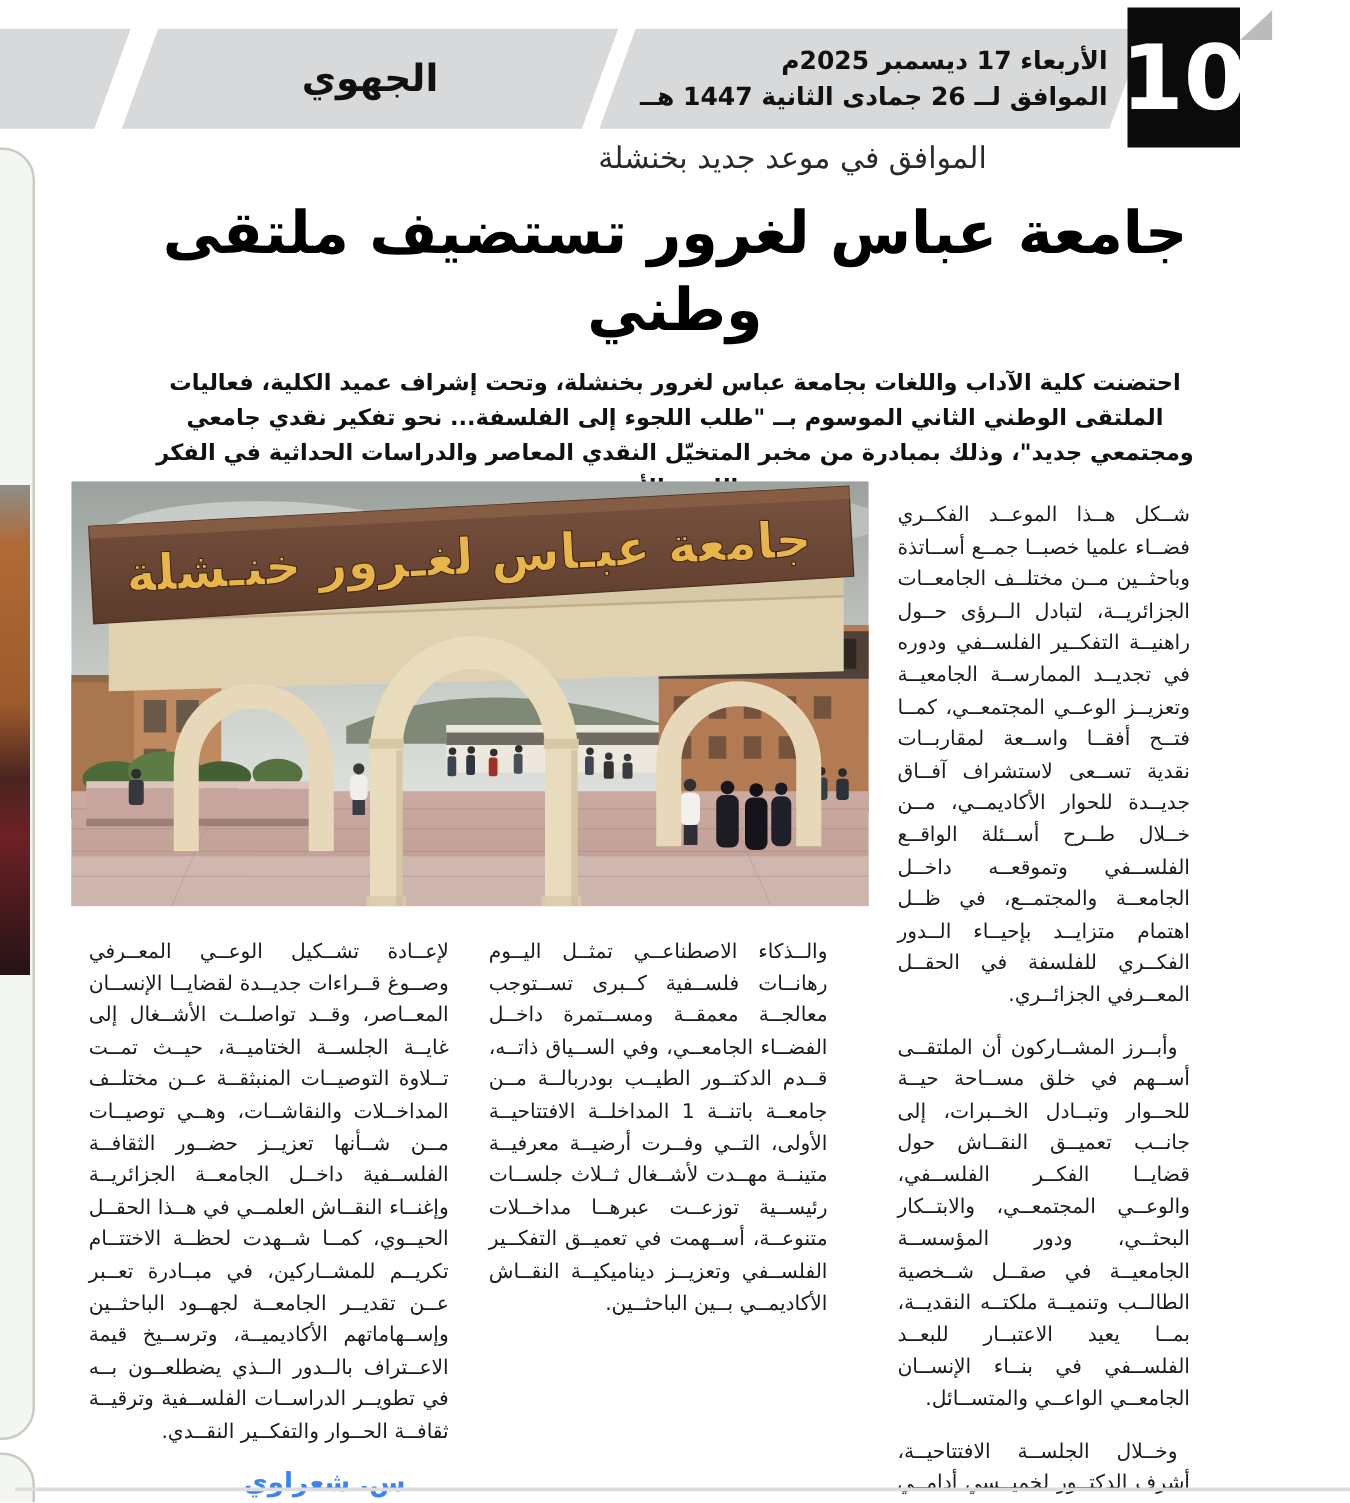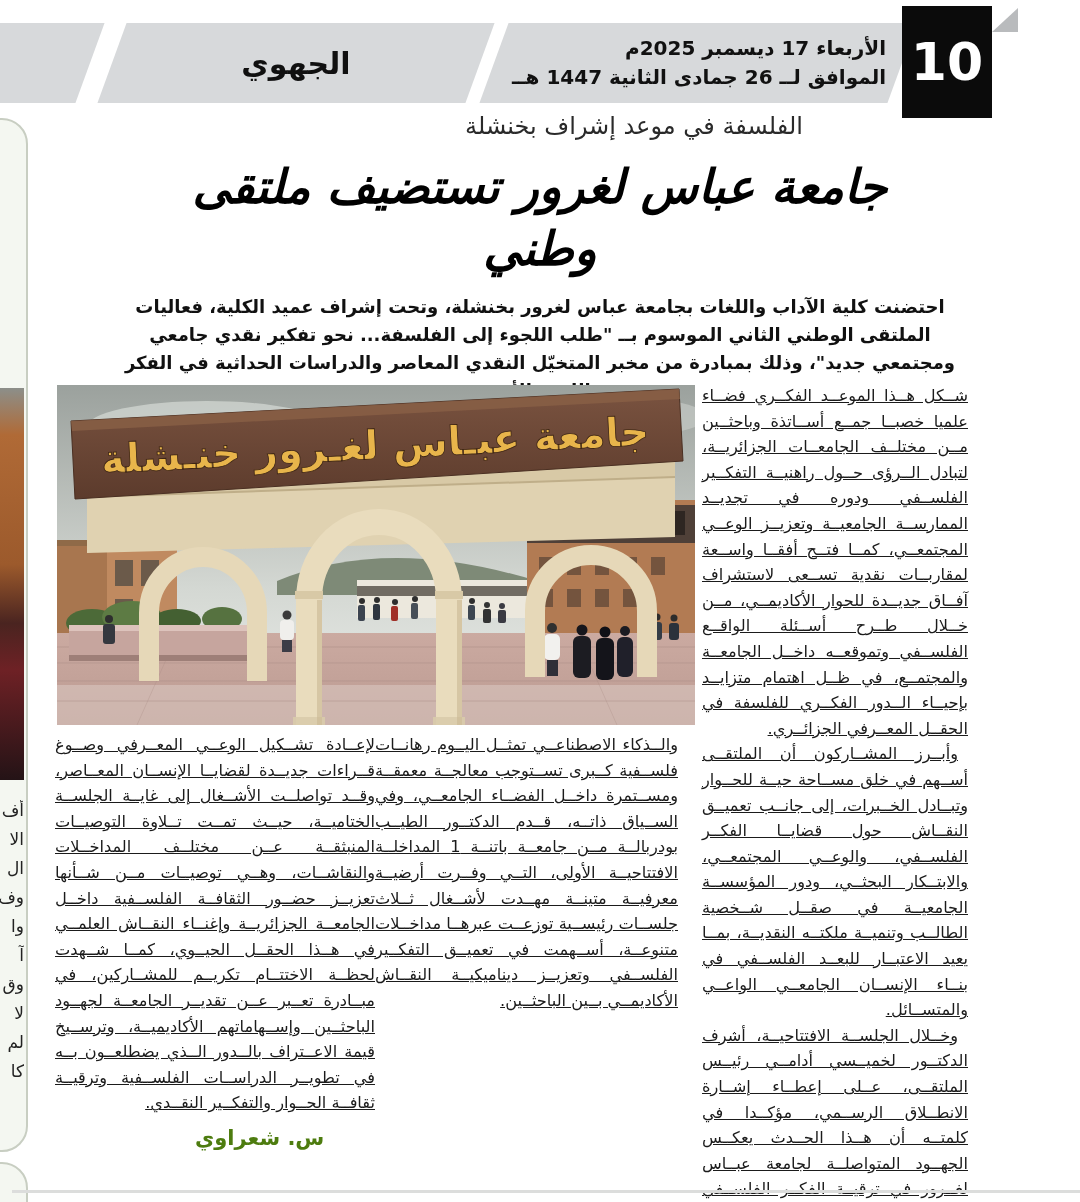--- a/index.html
+++ b/index.html
@@ -9,40 +9,40 @@
   
   .band{position:absolute;top:23px;height:80px;background:#d7d9db;transform:skewX(-20deg);}
   .seg-left{left:-50px;width:140px;}
   .seg-section{left:112px;width:368px;}
   .seg-date{left:494px;width:408px;}
   .seg-inner{transform:skewX(20deg);height:100%;display:flex;flex-direction:column;justify-content:center;}
   .section-title{font-size:30px;font-weight:bold;color:#101010;text-align:center;}
   .date-lines{font-size:20px;font-weight:bold;color:#111;text-align:right;padding-right:16px;line-height:29px;}
   .page-number-box{position:absolute;left:auto;right:88px;top:6px;width:90px;height:112px;background:#0b0b0b;
                    display:flex;align-items:center;justify-content:center;}
-  .page-number{color:#fff;font-size:52px;font-weight:bold;line-height:1;font-family:"DejaVu Sans",sans-serif;}
+  .page-number{color:#fff;font-size:72px;font-weight:bold;line-height:1;font-family:"DejaVu Sans",sans-serif;}
   .fold-corner{position:absolute;right:62px;top:8px;width:26px;height:24px;background:#b9bbbd;
                clip-path:polygon(0 100%,100% 0,100% 100%);}
 
   
   .kicker{position:absolute;top:112px;right:112px;width:668px;text-align:center;
           font-size:24px;color:#2a2a2a;}
   .headline{position:absolute;top:156px;right:130px;width:820px;margin:0;text-align:center;
-            font-size:47px;font-weight:bold;color:#000;line-height:62px;letter-spacing:-1px;font-style:italic;}
+            font-size:47px;font-weight:bold;color:#000;line-height:62px;letter-spacing:-1px;}
   .lead{position:absolute;top:293px;right:120px;width:840px;margin:0;text-align:center;
         font-size:18px;font-weight:bold;line-height:28px;color:#111;}
 
   
   .col{position:absolute;font-size:16.2px;line-height:25.6px;text-align:justify;color:#1b1b1b;}
-  .col p{margin:0;text-decoration:underline;}
+  .col p{margin:16px;}
   .col p + p{text-indent:10px;}
   .col-right{top:383px;right:112px;width:266px;}
   .col-middle{top:732px;right:402px;width:303px;}
   .col-left{top:732px;right:705px;width:320px;}
-  .byline{margin-top:10px;font-size:21px;font-weight:bold;color:#4d7c0f;text-align:left;padding-left:140px;}
+  .byline{margin-top:10px;font-size:21px;font-weight:bold;color:#3b82f6;text-align:left;padding-left:140px;}
 
   
   .photo{position:absolute;top:385px;right:385px;margin:0;width:638px;height:340px;}
   .photo svg{display:block;width:100%;height:100%;}
 
   
   .neighbor-box{position:absolute;left:-46px;top:118px;width:74px;height:1034px;background:#f4f7f1;
                 border:2px solid #c8cec2;border-radius:26px;box-sizing:border-box;}
   .neighbor-box2{position:absolute;left:-46px;top:1162px;width:74px;height:90px;background:#f4f7f1;
                  border:2px solid #c8cec2;border-radius:26px;box-sizing:border-box;}
@@ -52,32 +52,20 @@
   .neighbor-text div{height:29px;font-size:17px;color:#222;white-space:nowrap;}
   .bottom-rule{position:absolute;left:12px;top:1190px;width:1068px;height:3px;background:#dcdddc;}
 </style>
 </head>
 <body>
 
 <div class="page">
 
   <div class="neighbor-box"></div>
   <div class="neighbor-img"></div>
-  <div class="neighbor-text">
-    <div>أف</div>
-    <div>الا</div>
-    <div>ال</div>
-    <div>وف</div>
-    <div>وا</div>
-    <div>آ</div>
-    <div>وق</div>
-    <div>لا</div>
-    <div>لم</div>
-    <div>كا</div>
-  </div>
   <div class="neighbor-box2"></div>
 
   <header>
     <div class="band seg-left"></div>
     <div class="band seg-section">
       <div class="seg-inner">
         <div class="section-title">الجهوي</div>
       </div>
     </div>
     <div class="band seg-date">
@@ -85,21 +73,21 @@
         <div class="date-lines">الأربعاء 17 ديسمبر 2025م</div>
         <div class="date-lines">الموافق لــ 26 جمادى الثانية 1447 هــ</div>
       </div>
     </div>
     <div class="page-number-box">
       <span class="page-number">10</span>
     </div>
     <div class="fold-corner"></div>
   </header>
 
-  <div class="kicker">الفلسفة في موعد إشراف بخنشلة</div>
+  <div class="kicker">الموافق في موعد جديد بخنشلة</div>
   <h1 class="headline">
     <span>جامعة عباس لغرور تستضيف ملتقى وطني</span><br>
   </h1>
   <p class="lead">احتضنت كلية الآداب واللغات بجامعة عباس لغرور بخنشلة، وتحت إشراف عميد الكلية، فعاليات الملتقى الوطني الثاني الموسوم بــ "طلب اللجوء إلى الفلسفة... نحو تفكير نقدي جامعي ومجتمعي جديد"، وذلك بمبادرة من مخبر المتخيّل النقدي المعاصر والدراسات الحداثية في الفكر واللغة والأدب.</p>
 
   <figure class="photo">
     <svg viewBox="0 0 638 340" xmlns="http://www.w3.org/2000/svg">
       <defs>
         <linearGradient id="skyGrad" x1="0" y1="0" x2="0" y2="1">
           <stop offset="0" stop-color="#9ba19d"></stop>

